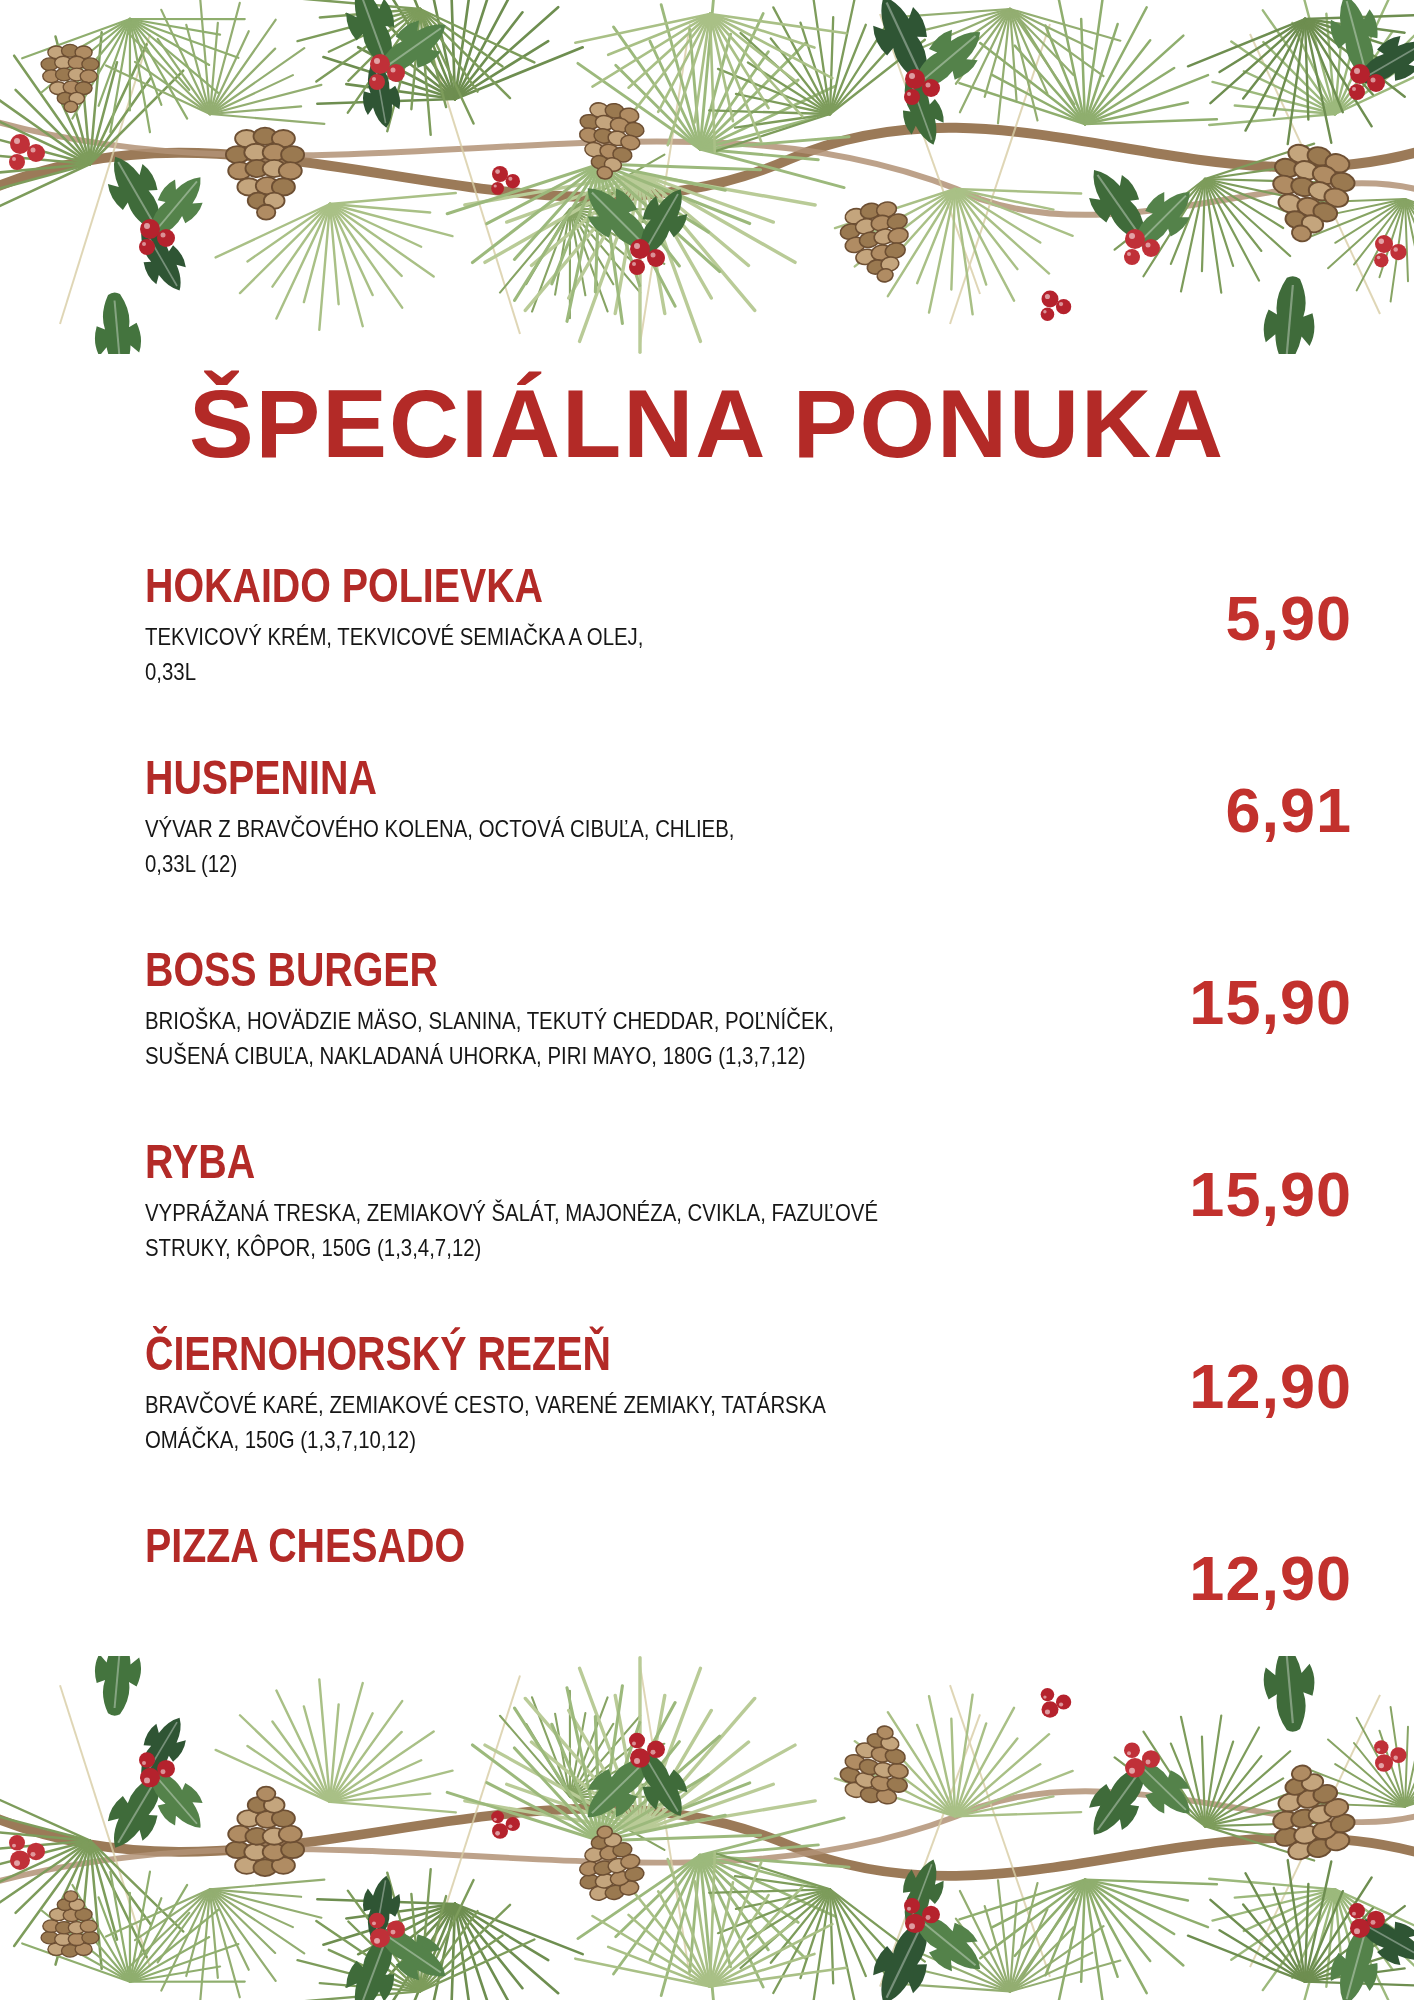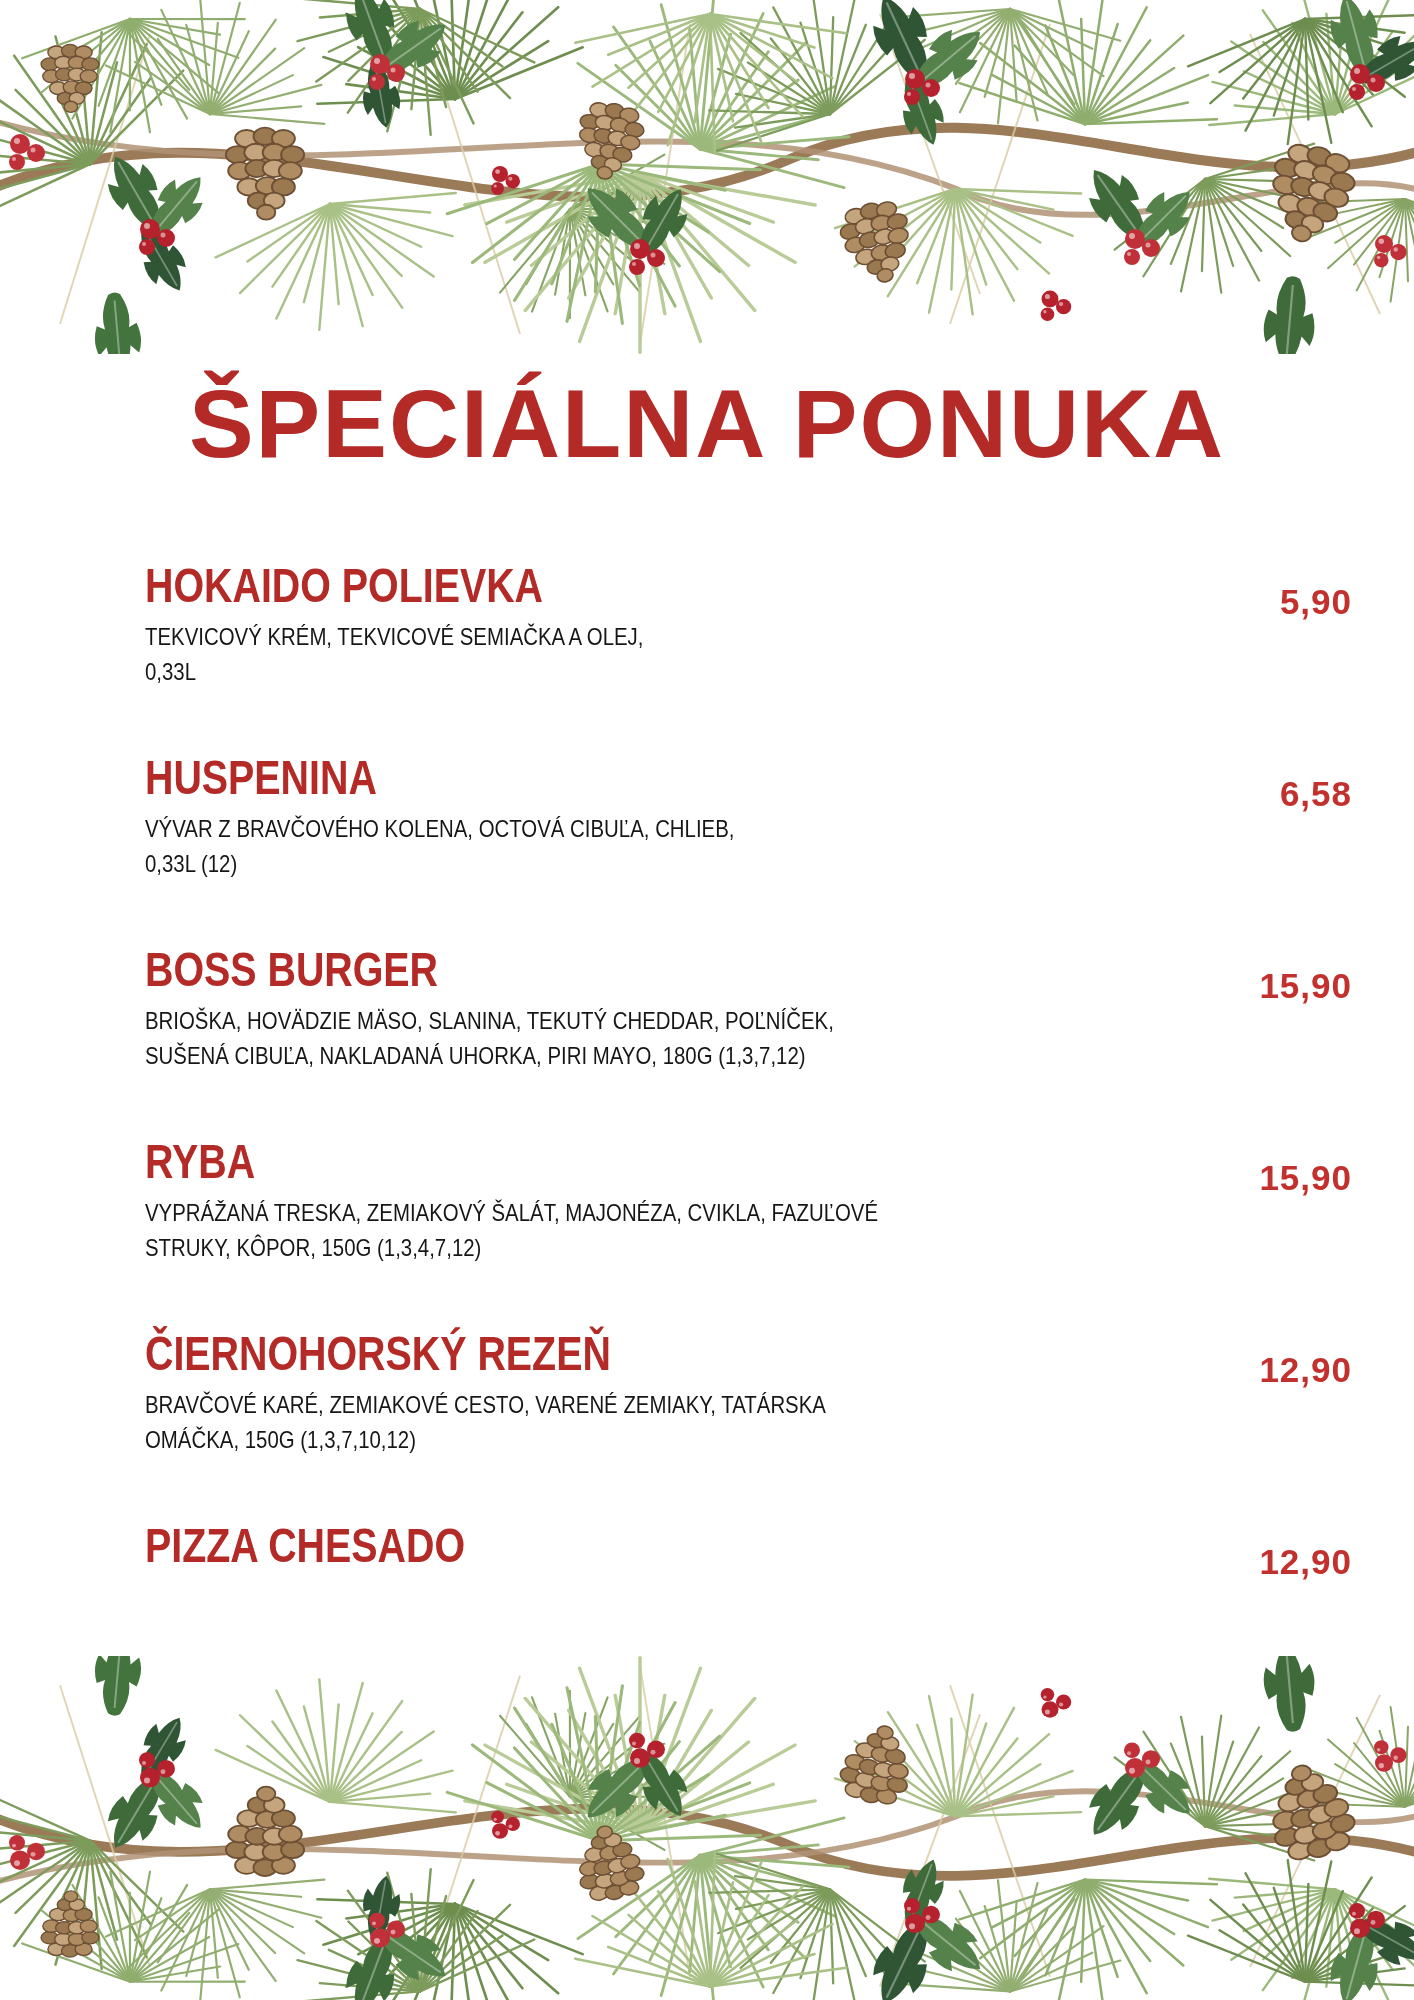--- a/index.html
+++ b/index.html
@@ -44,21 +44,21 @@
     color:var(--ink);
   }
   .item-desc .line{
     display:inline-block;
     transform:scaleX(0.85);transform-origin:0 50%;
     white-space:nowrap;
     letter-spacing:0px;
   }
   .item-price{
     position:absolute;right:0;top:22px;
-    font-size:35px;font-weight:600;letter-spacing:1px;
+    font-size:63px;font-weight:600;letter-spacing:1px;
     color:var(--price-red);
   }
 </style>
 </head>
 <body>
 
 <svg width="0" height="0" style="position:absolute" aria-hidden="true">
   <defs>
     <g id="needles" stroke="currentColor" stroke-width="2.2" stroke-linecap="round">
       <line x1="0" y1="0" x2="-113" y2="-20"></line>
@@ -209,21 +209,21 @@
       </div>
       <div class="item-price">5,90</div>
     </div>
 
     <div class="menu-item">
       <div class="item-name">HUSPENINA</div>
       <div class="item-desc">
         <span class="line">VÝVAR Z BRAVČOVÉHO KOLENA, OCTOVÁ CIBUĽA, CHLIEB,</span><br>
         <span class="line">0,33L (12)</span>
       </div>
-      <div class="item-price">6,58</div>
+      <div class="item-price">6,91</div>
     </div>
 
     <div class="menu-item">
       <div class="item-name">BOSS BURGER</div>
       <div class="item-desc">
         <span class="line">BRIOŠKA, HOVÄDZIE MÄSO, SLANINA, TEKUTÝ CHEDDAR, POĽNÍČEK,</span><br>
         <span class="line">SUŠENÁ CIBUĽA, NAKLADANÁ UHORKA, PIRI MAYO, 180G (1,3,7,12)</span>
       </div>
       <div class="item-price">15,90</div>
     </div>

